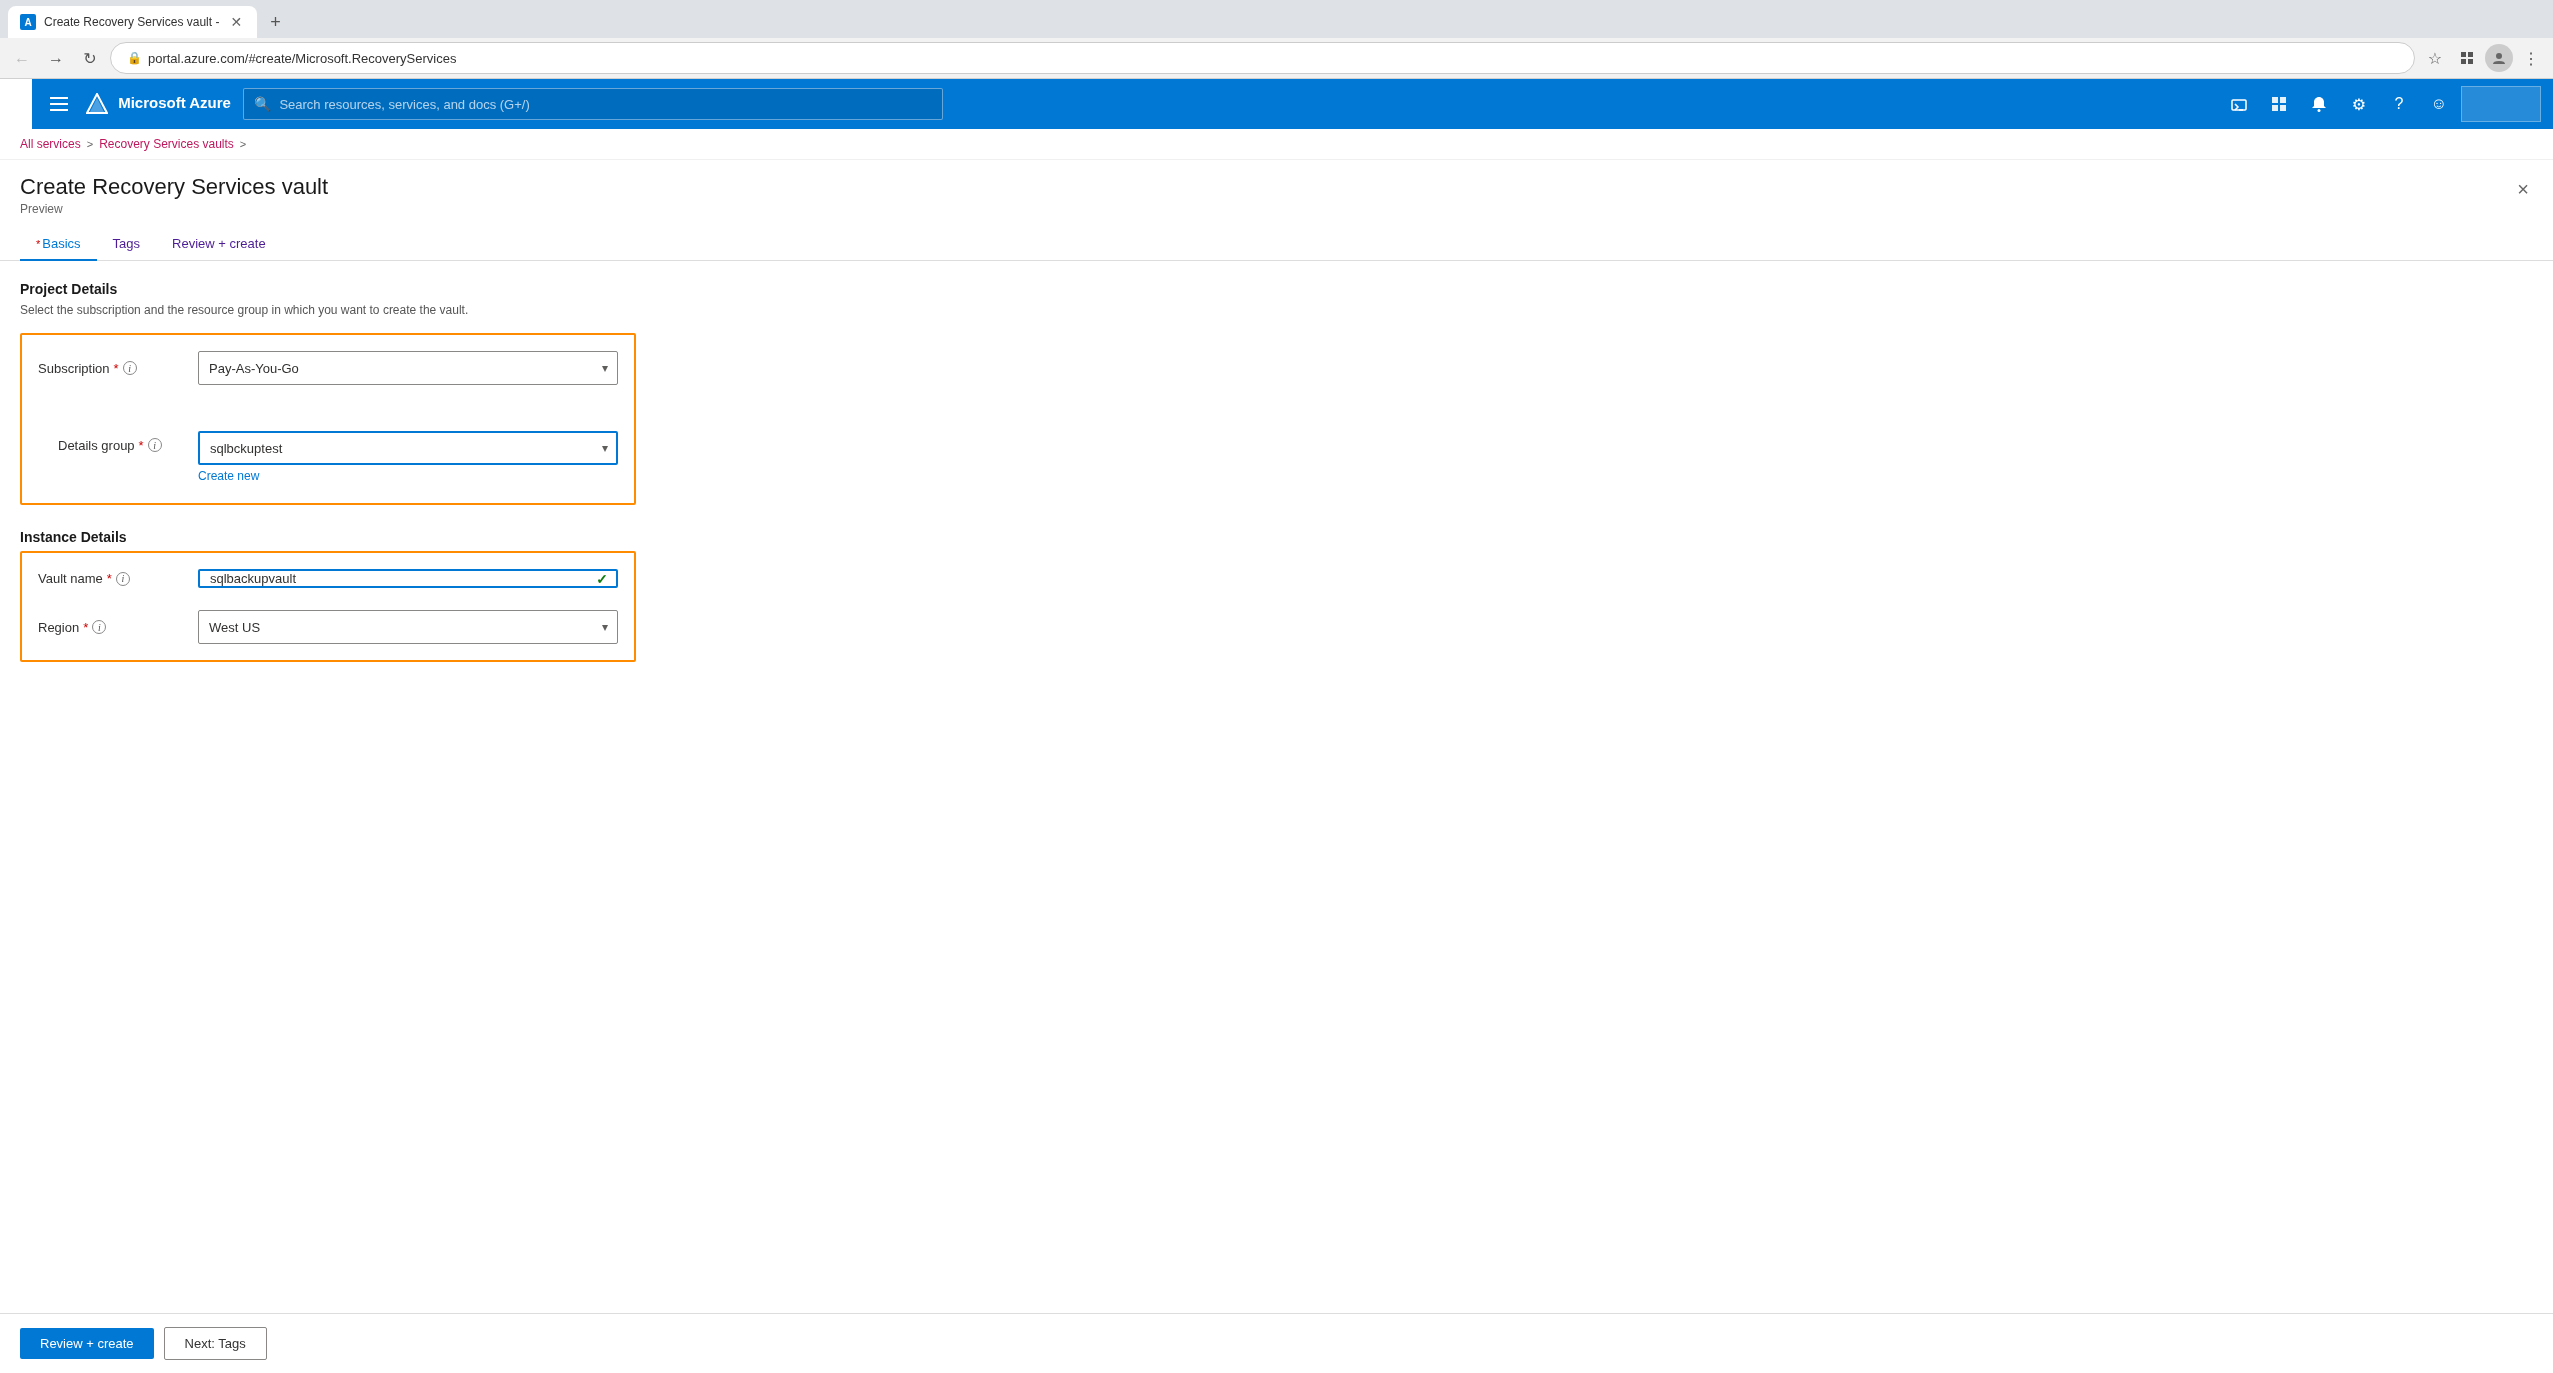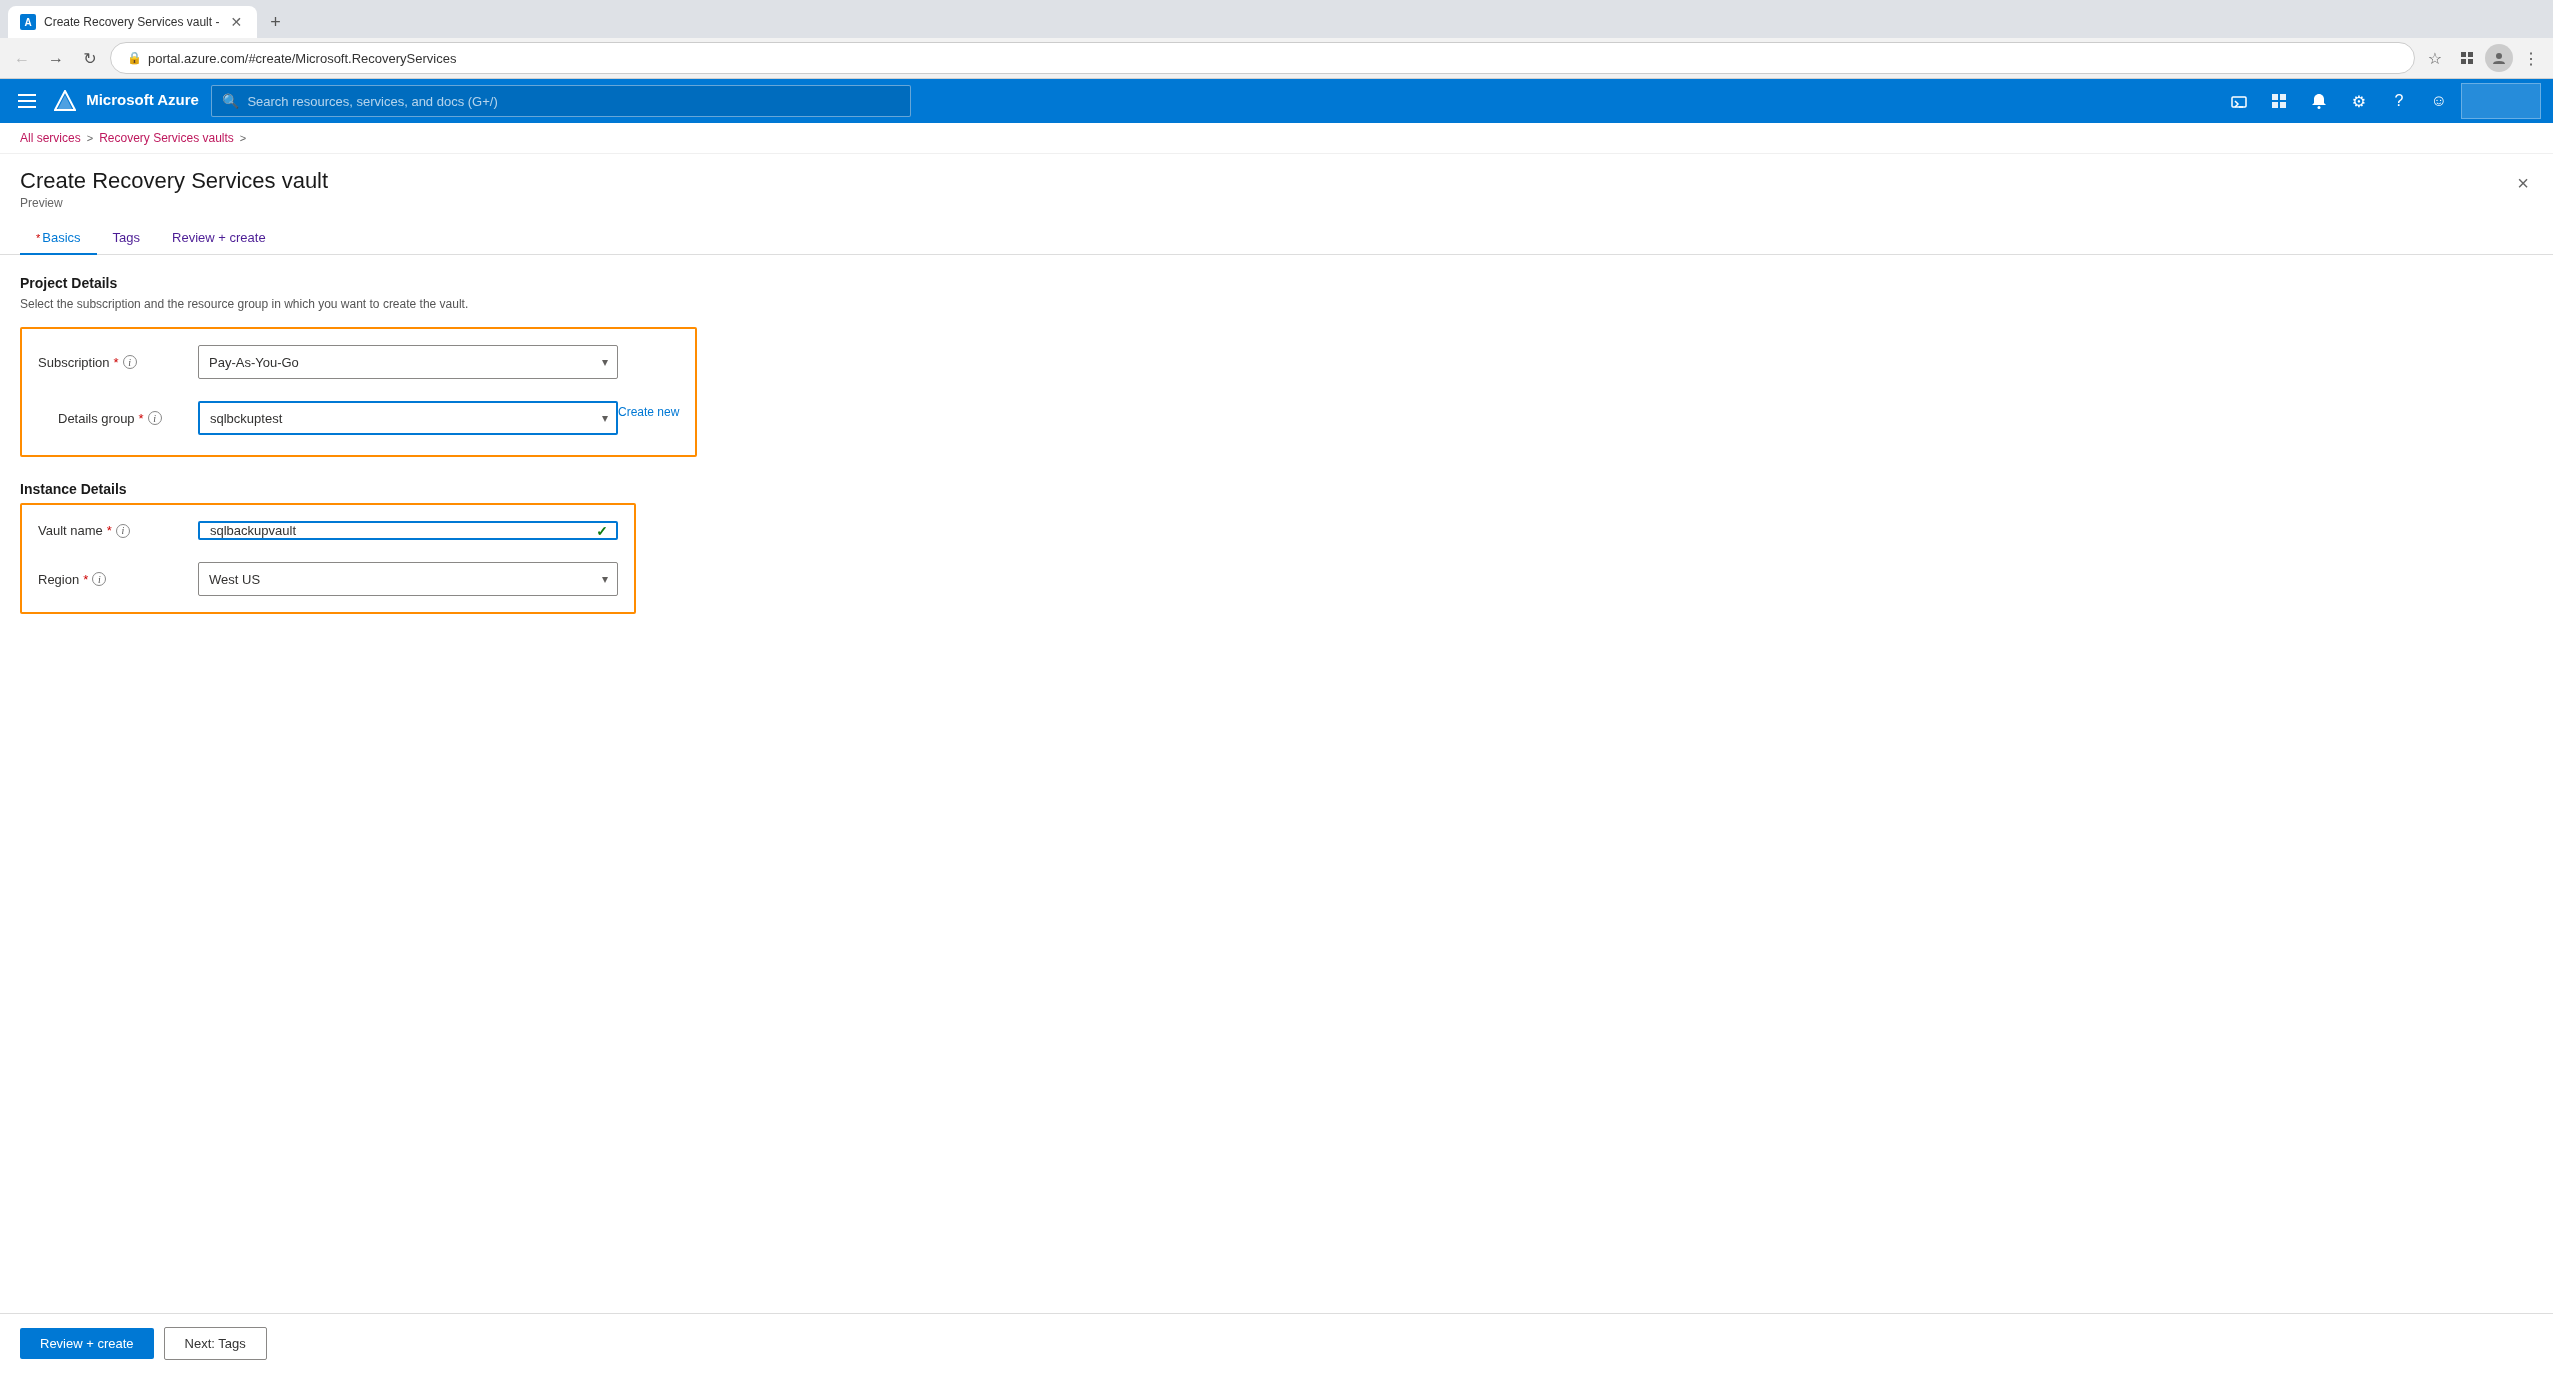--- a/index.html
+++ b/index.html
@@ -93,23 +93,24 @@
       border-radius: 50%;
       display: flex; align-items: center; justify-content: center;
       cursor: pointer; font-size: 12px; color: #555;
     }
 
     
     .azure-nav {
       background: #0078d4;
       display: flex;
       align-items: center;
-      height: 44px;
+      height: 50px;
       padding: 0 12px;
       gap: 12px;
+      margin-left: 32px;
     }
     .hamburger {
       display: flex; flex-direction: column; gap: 4px; cursor: pointer; padding: 6px;
     }
     .hamburger span { display: block; width: 18px; height: 2px; background: white; }
     .azure-logo {
       color: white; font-size: 15px; font-weight: 600; white-space: nowrap;
     }
     .azure-search {
       flex: 1;
@@ -486,21 +487,21 @@
 
       
       <div class="form-row" style="margin-bottom:4px;">
         <div class="label-col-indented">
           <label class="form-label">
             <span>Details group</span>
             <span class="required"> *</span>
             <span class="info-icon">i</span>
           </label>
         </div>
-        <div style="display:flex;flex-direction:row;">
+        <div style="display:flex;flex-direction:column;margin-top:24px;">
           <div class="select-wrapper">
             <select class="form-select" style="border-color:#0078d4;border-width:2px;">
               <option>sqlbckuptest</option>
             </select>
             <span class="select-chevron">▾</span>
           </div>
           <a class="create-new-link">Create new</a>
         </div>
       </div>
     </div>

